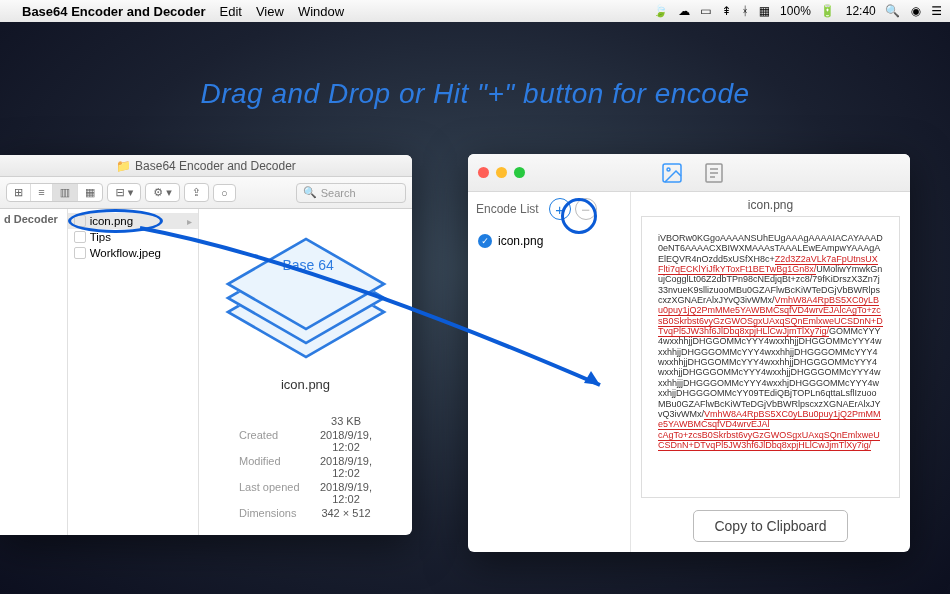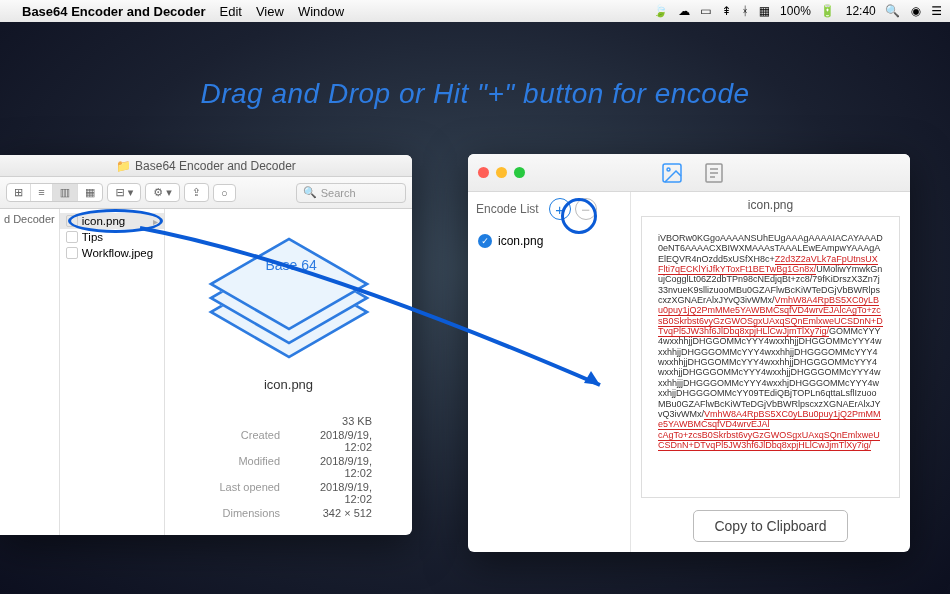--- a/index.html
+++ b/index.html
@@ -19,38 +19,38 @@
     .finder { position: absolute; left: 0; top: 155px; width: 412px; height: 380px; background: #fff; border-radius: 0 6px 6px 0; box-shadow: 0 10px 40px rgba(0,0,0,0.5); display: flex; flex-direction: column; overflow: hidden; }
     .finder-titlebar { height: 22px; background: linear-gradient(#f6f6f6, #e8e8e8); border-bottom: 1px solid #d0d0d0; display: flex; align-items: center; justify-content: center; font-size: 12px; color: #555; }
     .finder-titlebar .folder-icon { color: #5ab0e8; margin-right: 4px; }
     .finder-toolbar { height: 32px; background: linear-gradient(#fafafa, #eeeeee); border-bottom: 1px solid #d0d0d0; display: flex; align-items: center; padding: 0 6px; gap: 4px; }
     .tb-group { display: flex; border: 1px solid #ccc; border-radius: 4px; background: #fff; overflow: hidden; }
     .tb-btn { padding: 2px 7px; font-size: 11px; color: #666; border-right: 1px solid #ddd; }
     .tb-btn:last-child { border-right: none; }
     .tb-btn.active { background: #e0e0e0; }
     .tb-search { margin-left: auto; width: 110px; height: 20px; border: 1px solid #ccc; border-radius: 4px; padding: 0 6px; font-size: 11px; color: #999; display: flex; align-items: center; gap: 4px; }
     .finder-body { flex: 1; display: flex; overflow: hidden; }
-    .finder-col1 { width: 76px; border-right: 1px solid #e0e0e0; padding: 4px; font-size: 11px; color: #666; }
+    .finder-col1 { width: 76px; border-right: 1px solid #e0e0e0; padding: 4px; font-size: 11px; color: #666; font-weight: bold; }
     .finder-col2 { width: 150px; border-right: 1px solid #e0e0e0; padding: 4px 0; font-size: 11.5px; }
     .finder-col2 .file-row { padding: 2px 6px; display: flex; align-items: center; gap: 4px; }
     .finder-col2 .file-row.selected { background: #e8e8e8; }
     .finder-col2 .file-row .chev { margin-left: auto; color: #aaa; font-size: 10px; }
     .file-icon { width: 12px; height: 12px; border: 1px solid #ccc; border-radius: 2px; flex-shrink: 0; }
     .finder-preview { flex: 1; display: flex; flex-direction: column; align-items: center; padding: 10px; }
     .preview-icon { width: 130px; height: 130px; position: relative; margin-top: 10px; }
     .stack-layer { position: absolute; width: 90px; height: 90px; border: 3px solid #2d7be0; background: #eaf4fd; transform: rotate(45deg) skew(-15deg, -15deg); left: 20px; }
     .stack-layer.l1 { top: 38px; }
     .stack-layer.l2 { top: 24px; }
     .stack-layer.l3 { top: 10px; }
     .stack-label { position: absolute; top: 28px; left: 42px; font-size: 14px; color: #2d7be0; font-weight: 500; transform: none; }
     .preview-name { font-size: 13px; margin-top: 18px; color: #333; }
     .preview-meta { margin-top: 22px; font-size: 11px; color: #999; width: 100%; }
     .preview-meta .row { display: flex; justify-content: space-between; padding: 1px 30px; }
-    .preview-meta .row .k { text-align: right; flex: 0 0 75px; margin-right: 0; }
-    .preview-meta .row .v { text-align: right; flex: 1; color: #555; margin-left: 40px; }
+    .preview-meta .row .k { flex: 0 0 75px; margin-right: 6px; }
+    .preview-meta .row .v { text-align: center; flex: 1; color: #555; }
     .preview-meta .add-tags { color: #2d7be0; }
     .finder-status { height: 20px; background: linear-gradient(#fafafa, #eeeeee); border-top: 1px solid #d8d8d8; font-size: 10.5px; color: #888; display: flex; align-items: center; justify-content: center; }
     
     
     .encoder { position: absolute; left: 468px; top: 154px; width: 442px; height: 398px; background: #fff; border-radius: 6px; box-shadow: 0 10px 40px rgba(0,0,0,0.5); display: flex; flex-direction: column; overflow: hidden; }
     .enc-titlebar { height: 38px; background: linear-gradient(#f8f8f8, #ececec); border-bottom: 1px solid #d8d8d8; display: flex; align-items: center; padding: 0 10px; }
     .traffic { display: flex; gap: 7px; }
     .traffic .dot { width: 11px; height: 11px; border-radius: 50%; }
     .traffic .r { background: #ff5f57; }
     .traffic .y { background: #ffbd2e; }

